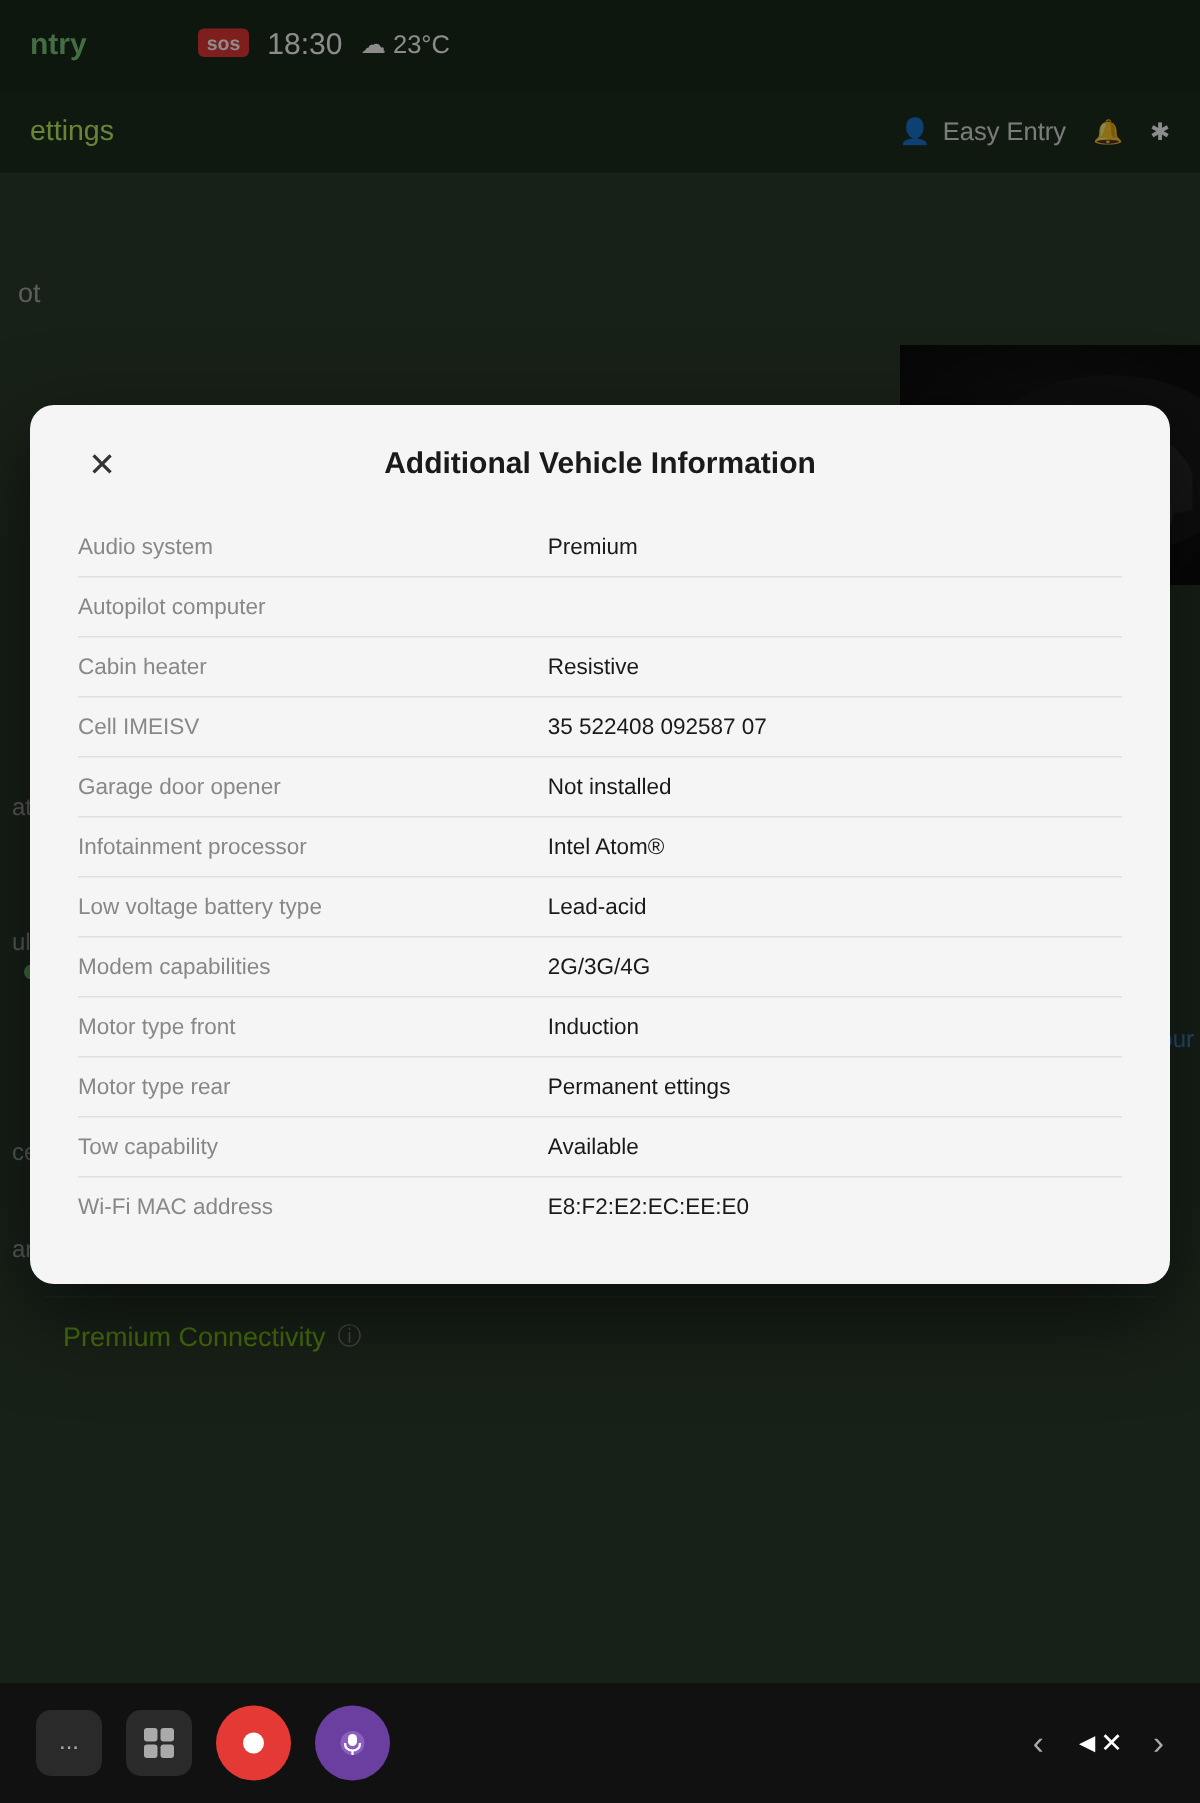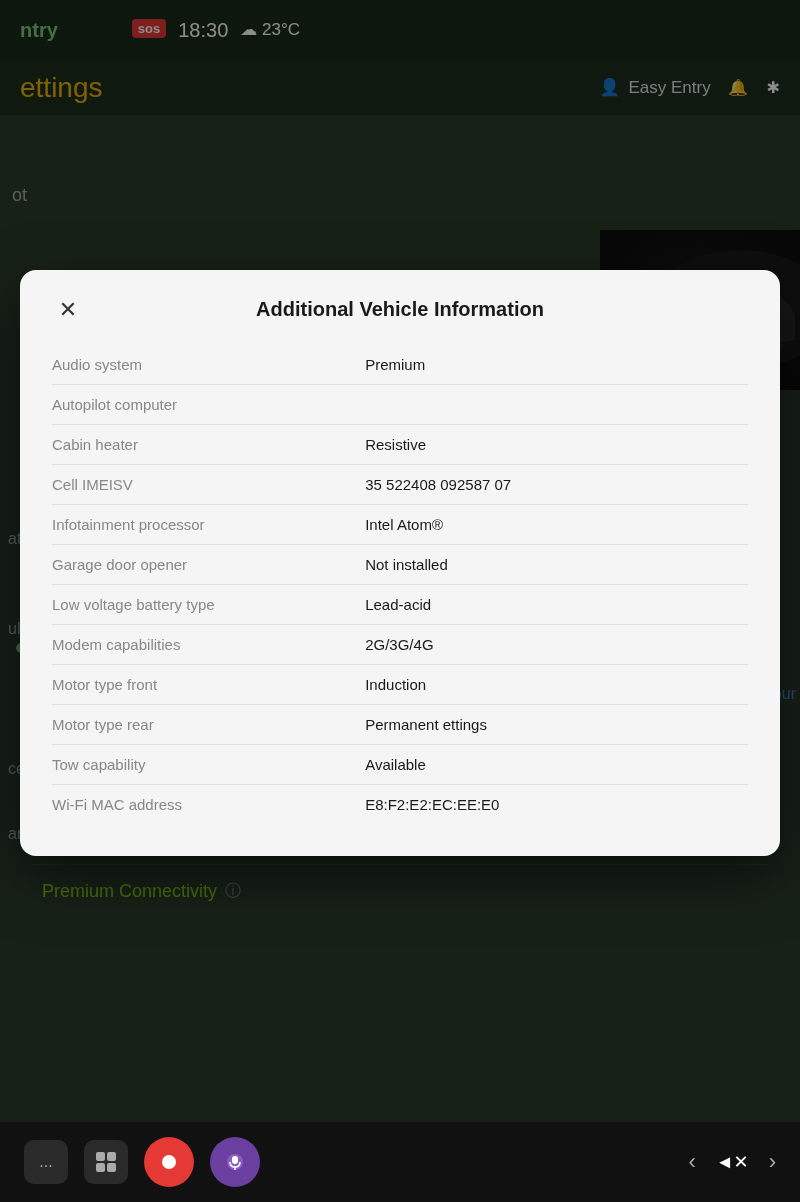--- a/index.html
+++ b/index.html
@@ -77,22 +77,22 @@
       left: 0; right: 0;
       height: 55px;
       background: #1e2e1e;
       display: flex;
       align-items: center;
       padding: 0 20px;
       z-index: 1;
     }
 
     .top-nav .settings-label {
-      color: #eab308;
-      font-size: 28px;
+      color: #bef264;
+      font-size: 19px;
     }
 
     .top-nav .right-area {
       margin-left: auto;
       display: flex;
       align-items: center;
       gap: 18px;
       color: white;
     }
 
@@ -362,26 +362,26 @@
       </div>
       <div class="modal-row">
         <span class="modal-label">Cabin heater</span>
         <span class="modal-value">Resistive</span>
       </div>
       <div class="modal-row">
         <span class="modal-label">Cell IMEISV</span>
         <span class="modal-value">35 522408 092587 07</span>
       </div>
       <div class="modal-row">
+        <span class="modal-label">Garage door opener</span>
+        <span class="modal-value">Not installed</span>
+      </div>
+      <div class="modal-row">
         <span class="modal-label">Infotainment processor</span>
         <span class="modal-value">Intel Atom®</span>
-      </div>
-      <div class="modal-row">
-        <span class="modal-label">Garage door opener</span>
-        <span class="modal-value">Not installed</span>
       </div>
       <div class="modal-row">
         <span class="modal-label">Low voltage battery type</span>
         <span class="modal-value">Lead-acid</span>
       </div>
       <div class="modal-row">
         <span class="modal-label">Modem capabilities</span>
         <span class="modal-value">2G/3G/4G</span>
       </div>
       <div class="modal-row">

